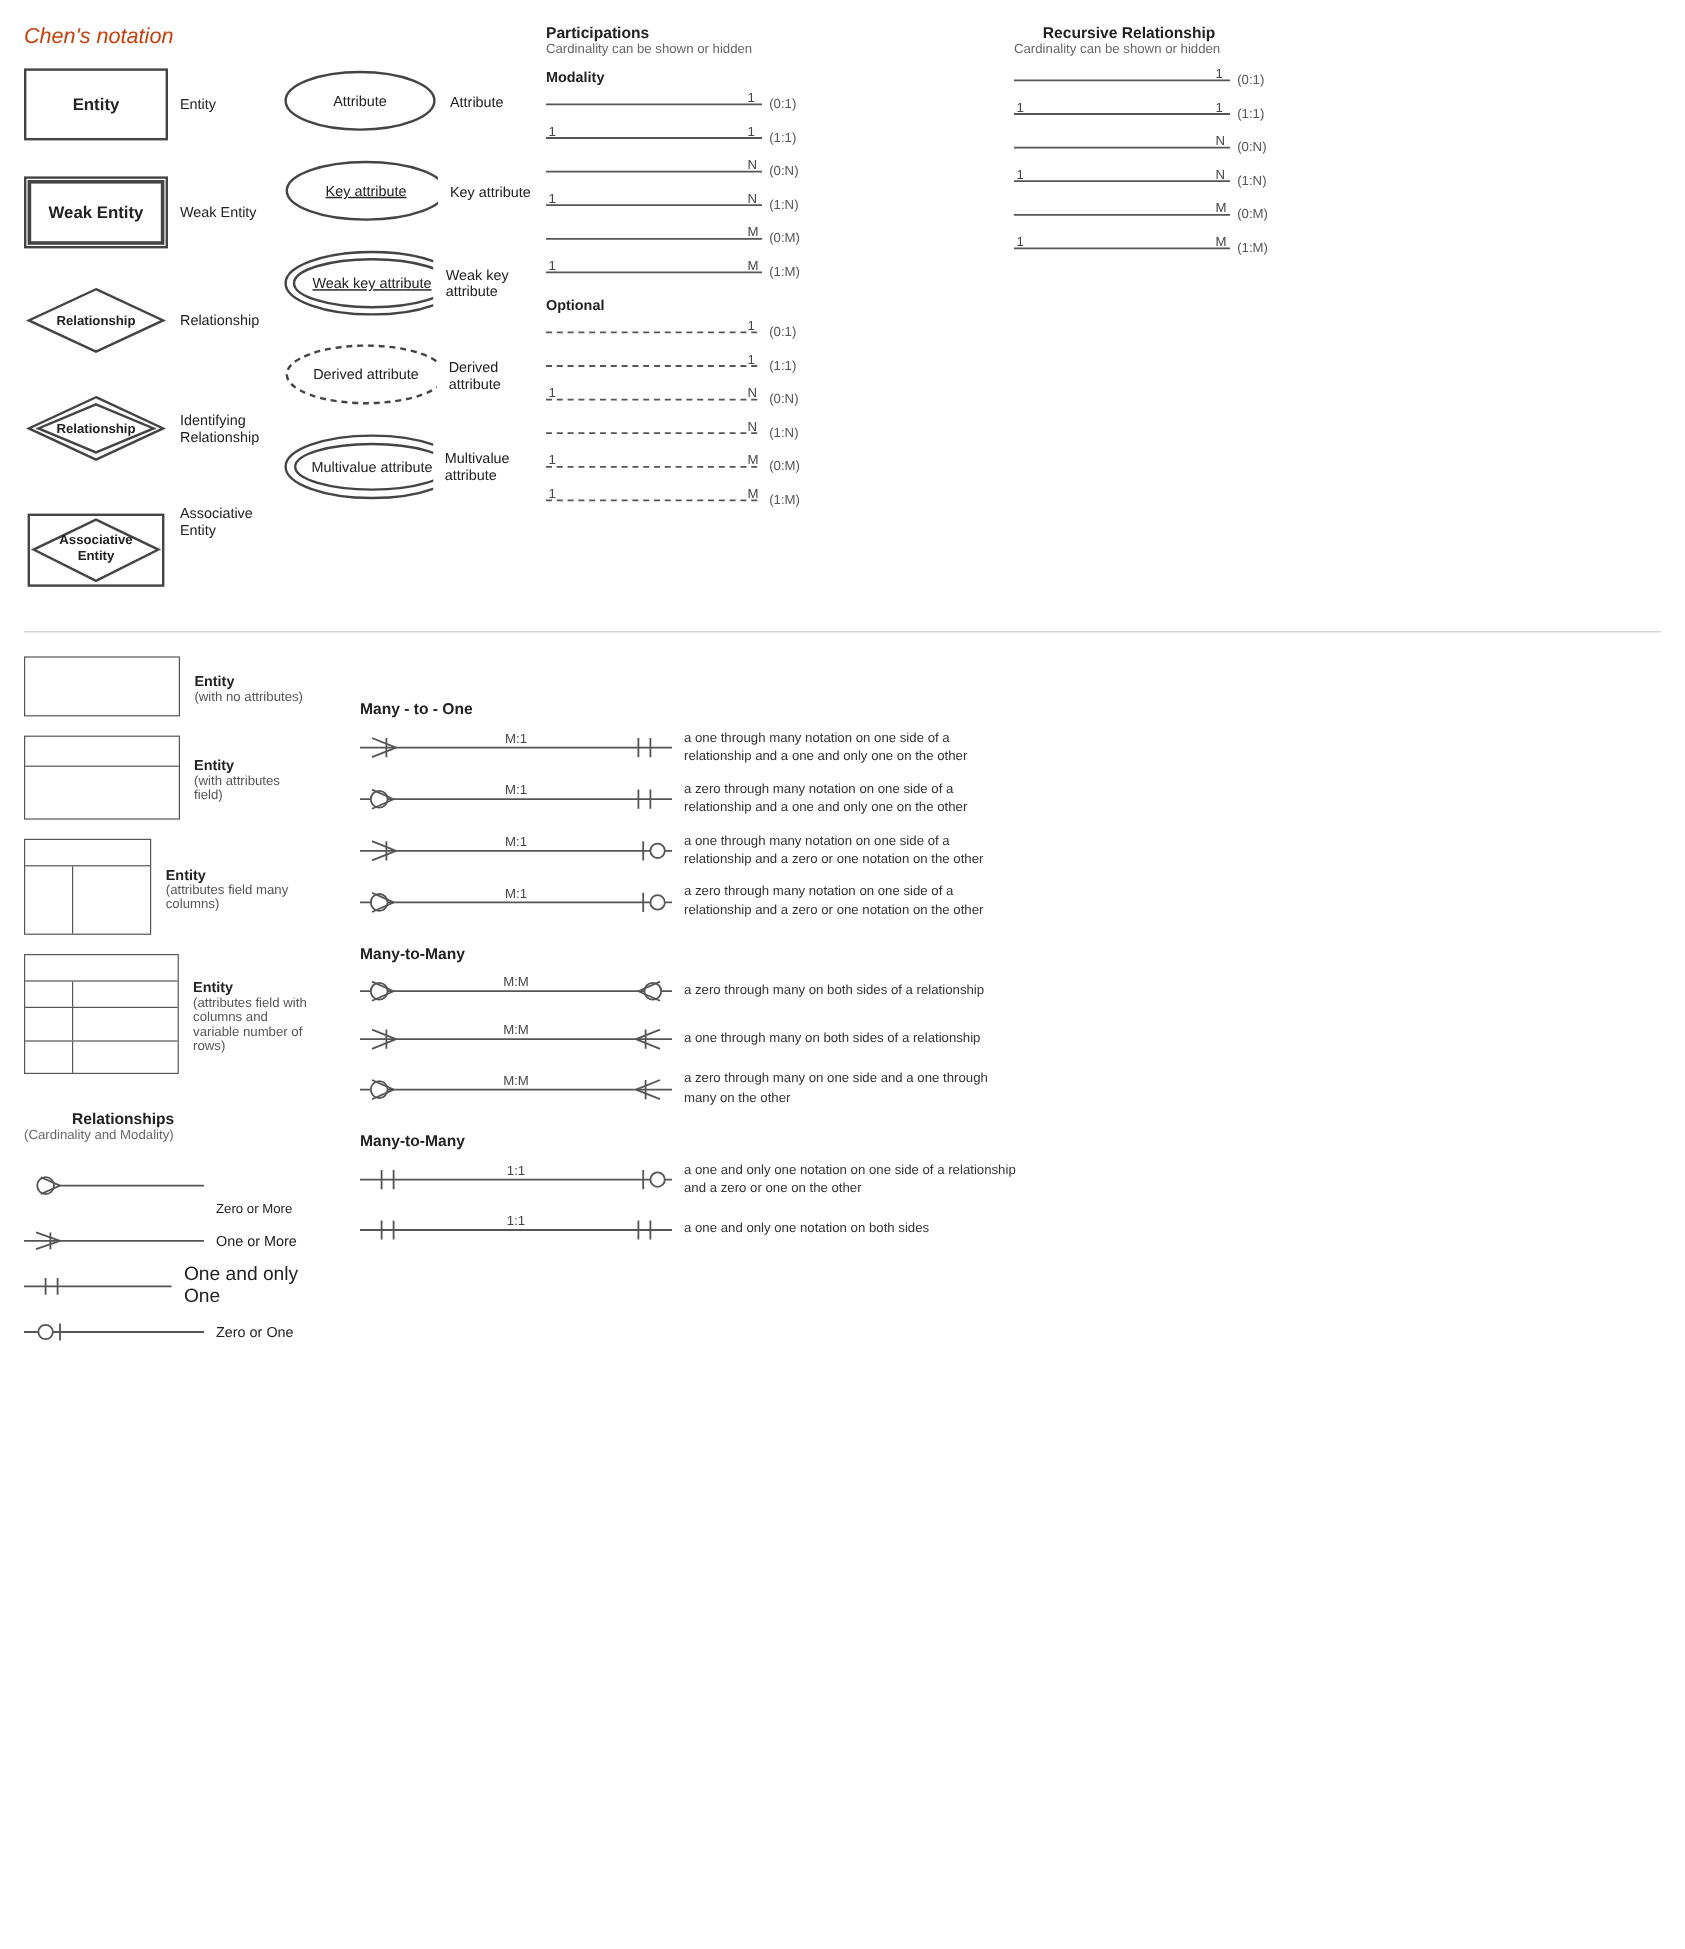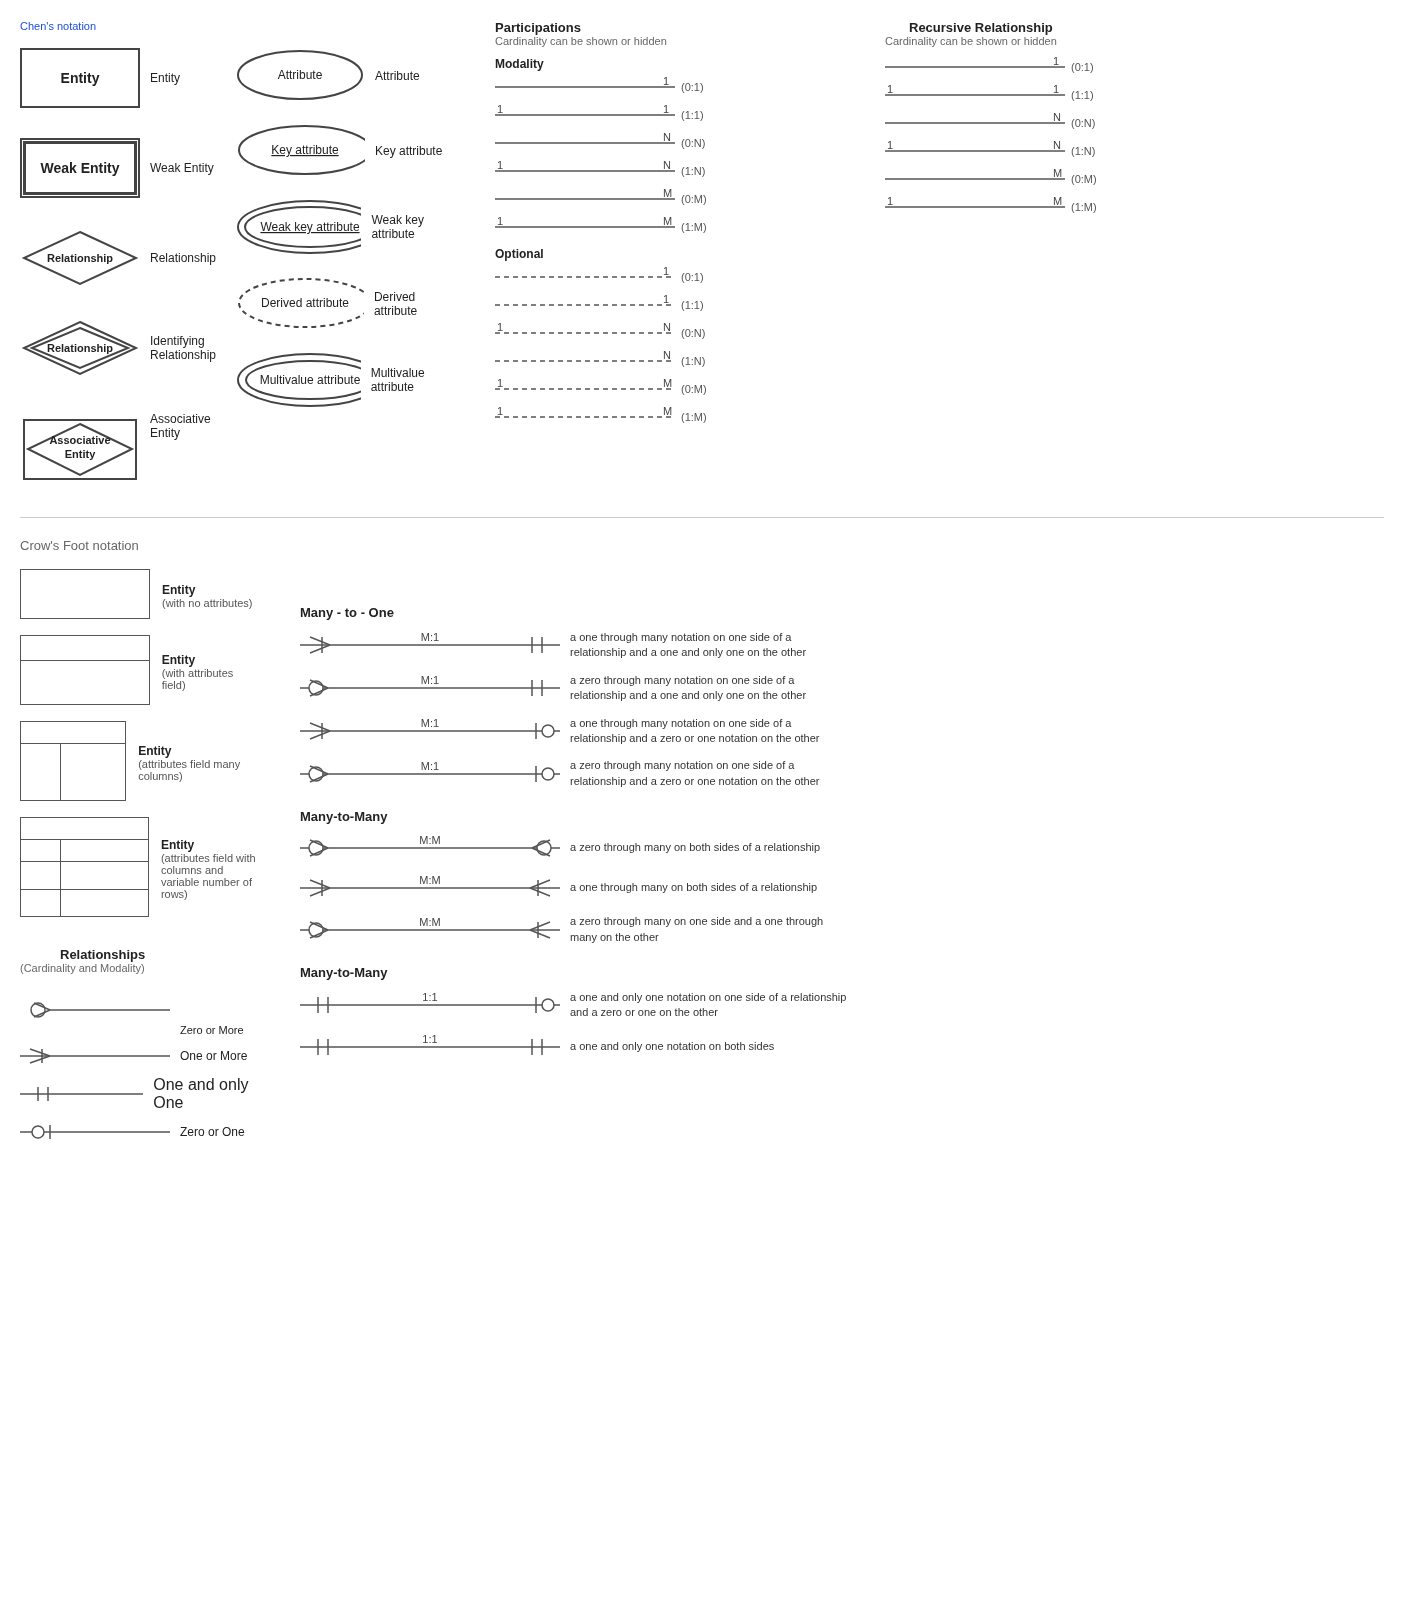--- a/index.html
+++ b/index.html
@@ -6,23 +6,24 @@
     body {
       background: #fff;
       font-family: Arial, sans-serif;
       font-size: 13px;
       color: #222;
       width: 1404px;
       min-height: 1624px;
       padding: 20px;
     }
     .chen-title {
-      font-size: 11px;
-      color: #1d4ed8;
+      font-size: 18px;
+      color: #c2410c;
       margin-bottom: 16px;
+      font-style: italic;
     }
 
     
     .col-shapes {
       width: 185px;
       display: flex;
       flex-direction: column;
       gap: 20px;
     }
 
@@ -316,21 +317,21 @@
               <ellipse cx="75" cy="29" rx="64" ry="19" fill="white" stroke="#444" stroke-width="2"></ellipse>
               <text x="75" y="33" text-anchor="middle" font-size="12" fill="#222">Multivalue attribute</text>
             </svg>
             <span class="label-text">Multivalue attribute</span>
           </div>
 
         </div>
       </div>
     </div>
 
-    <div style="margin-left:40px; width:360px;">
+    <div style="width:360px;">
       <div style="font-size:13px; font-weight:bold;">Participations</div>
       <div style="font-size:11px; color:#666; margin-bottom:10px;">Cardinality can be shown or hidden</div>
 
       <div style="font-size:12px; font-weight:bold; margin-bottom:6px;">Modality</div>
 
       <div class="part-row">
         <svg width="180" height="20">
           <line x1="0" y1="10" x2="180" y2="10" stroke="#555" stroke-width="1.5"></line>
           <text x="168" y="8" font-size="11" fill="#444">1</text>
         </svg>
@@ -491,21 +492,20 @@
       </div>
 
     </div>
 
   </div>
 
   <div style="border-top:1px solid #ccc; margin-bottom:20px;"></div>
 
   <div>
 
-    <div style="font-size:13px; color:#666; margin-bottom:16px;">Crow's Foot notation</div>
 
     <div style="display:flex; gap:40px; align-items:flex-start;">
 
       <div style="width:240px;">
 
         <div style="margin-bottom:16px;">
           <div style="display:flex; align-items:center; gap:12px;">
             <div class="cf-entity-plain"></div>
             <div>
               <div class="cf-entity-label">Entity</div>

